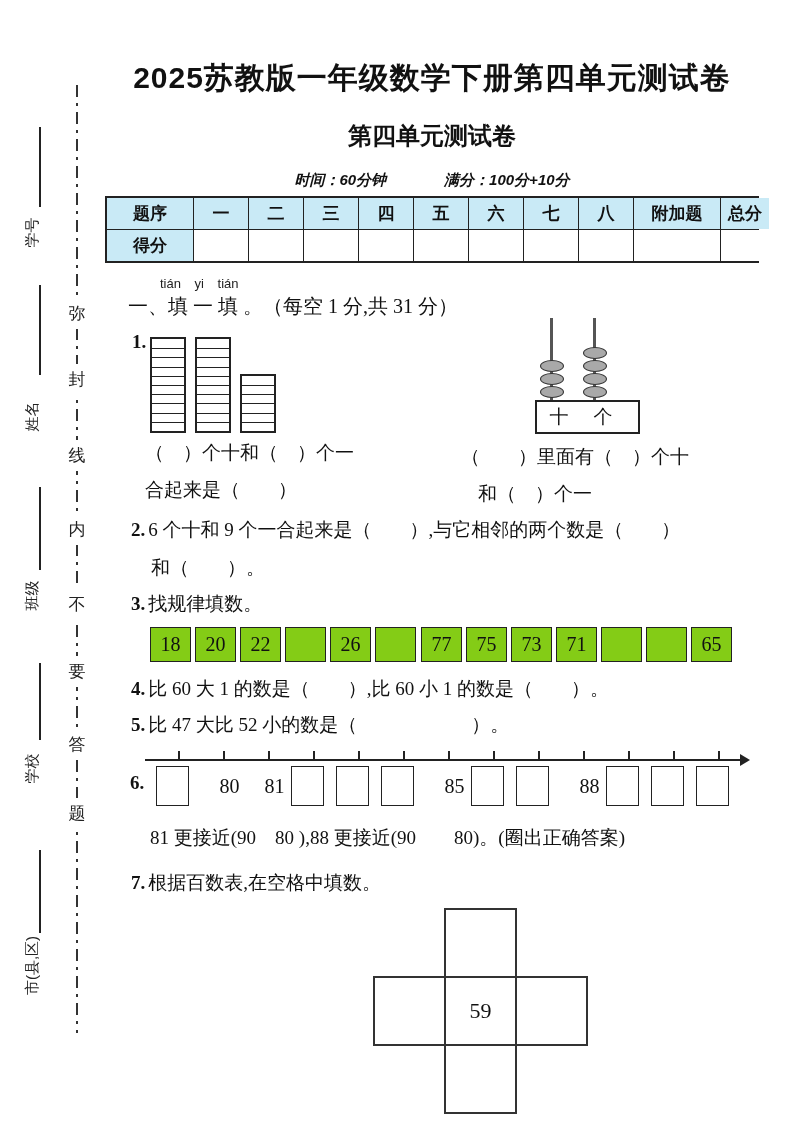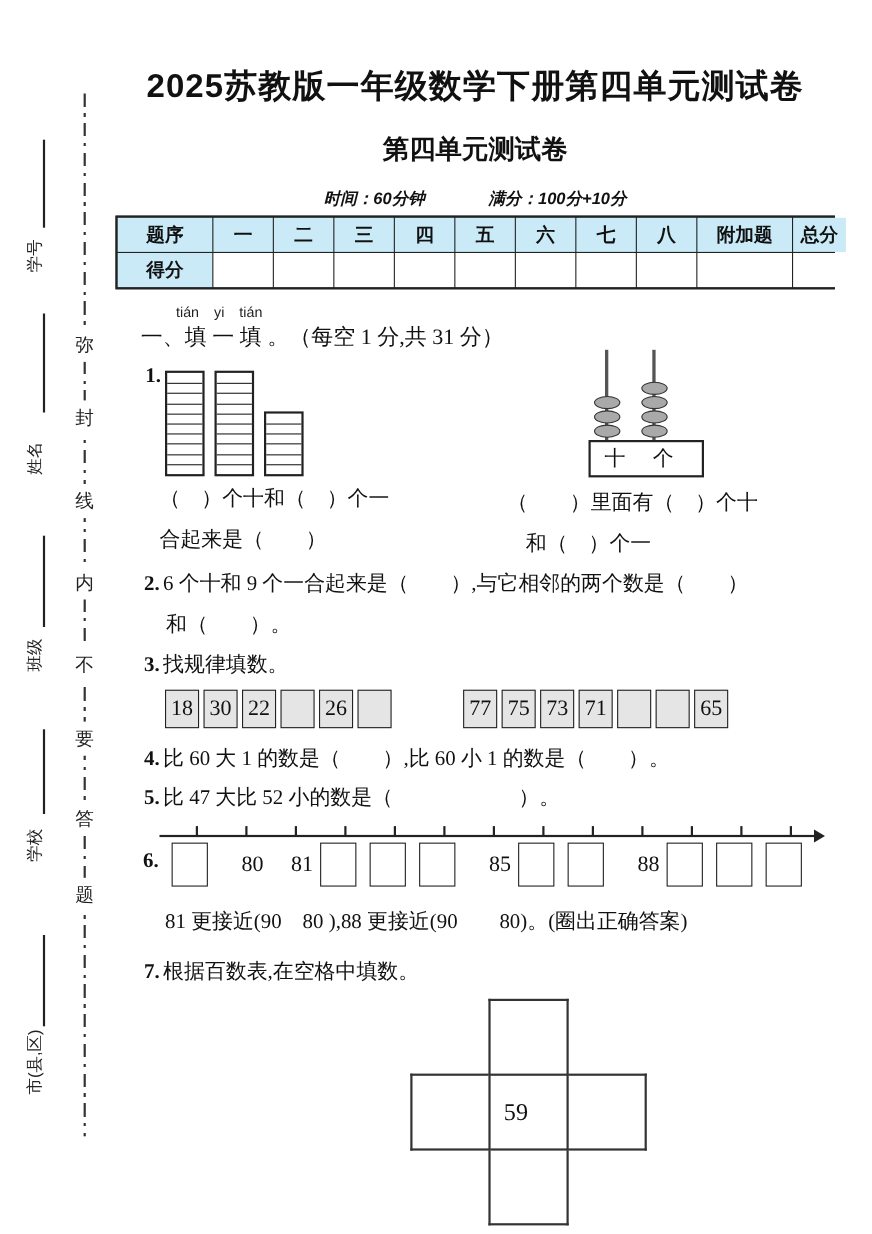--- a/index.html
+++ b/index.html
@@ -55,36 +55,36 @@
   .rod { position:absolute; top:0; width:3px; height:82px; background:#555; }
   .bead { position:absolute; width:24px; height:12px; border-radius:50%;
     background:#a9a9a9; border:1.5px solid #333; box-sizing:border-box; }
   .abacus-box { position:absolute; top:82px; left:6px; width:105px; height:34px;
     border:2px solid #222; box-sizing:border-box; display:flex; align-items:center;
     padding-left:10px; gap:20px; }
   .place-label { display:inline-block; width:24px; text-align:center;
     font:19px "Liberation Serif", serif; }
   
   .seq { position:absolute; display:flex; gap:4px; }
-  .num-box { box-sizing:border-box; width:31px; height:35px; border:1.5px solid #222;
+  .num-box { box-sizing:border-box; width:41px; height:35px; border:1.5px solid #222;
     display:flex; align-items:center; justify-content:center;
-    font:20px "Liberation Serif", serif; background:#e5e5e5; }
+    font:20px "Liberation Serif", serif; background:#84cc16; }
   
   .numberline { position:absolute; left:40px; top:747px; width:605px; height:16px; }
   .nl-line { position:absolute; top:12px; left:0; width:597px; height:2px; background:#222; }
   .nl-arrow { position:absolute; top:7px; left:595px; width:0; height:0;
     border-left:10px solid #222; border-top:6px solid transparent; border-bottom:6px solid transparent; }
   .nl-tick { position:absolute; top:4px; width:2px; height:9px; background:#222; }
   .nl-row { position:absolute; left:45px; top:765px; display:flex; }
   .nl-slot { width:45px; height:42px; display:flex; align-items:center; justify-content:center; }
   .nl-box { box-sizing:border-box; width:33px; height:40px; border:1.5px solid #222; background:#fff; }
   .nl-num { font:20px "Liberation Serif", serif;margin-left:24px; }
   
   .cross { position:absolute; left:268px; top:908px; border-collapse:collapse; }
-  .cross td { width:45px; height:42px; padding:12px; 
+  .cross td { width:45px; height:42px; padding:12px; text-align:center;
     font:22px "Liberation Serif", serif; }
   .cross td.on { border:2px solid #333; background:#fff; }
   
   .footer { position:absolute; left:0; top:1068px; width:793px; text-align:center; font-size:16px; }
 </style>
 </head>
 <body>
 
 <div class="page">
 
@@ -213,21 +213,21 @@
     <div class="qline" style="left:26px; top:517px;">
       <span class="qnum">2.</span><span>6 个十和 9 个一合起来是（　　）,与它相邻的两个数是（　　）</span>
     </div>
     <div class="qline" style="left:46px; top:555px;">和（　　）。</div>
 
     <div class="qline" style="left:26px; top:591px;">
       <span class="qnum">3.</span><span>找规律填数。</span>
     </div>
     <div class="seq" style="left:45px; top:627px;">
         <div class="num-box">18</div>
-        <div class="num-box">30</div>
+        <div class="num-box">20</div>
         <div class="num-box">22</div>
         <div class="num-box"></div>
         <div class="num-box">26</div>
         <div class="num-box"></div>
       </div>
     <div class="seq" style="left:316px; top:627px;">
         <div class="num-box">77</div>
         <div class="num-box">75</div>
         <div class="num-box">73</div>
         <div class="num-box">71</div>

